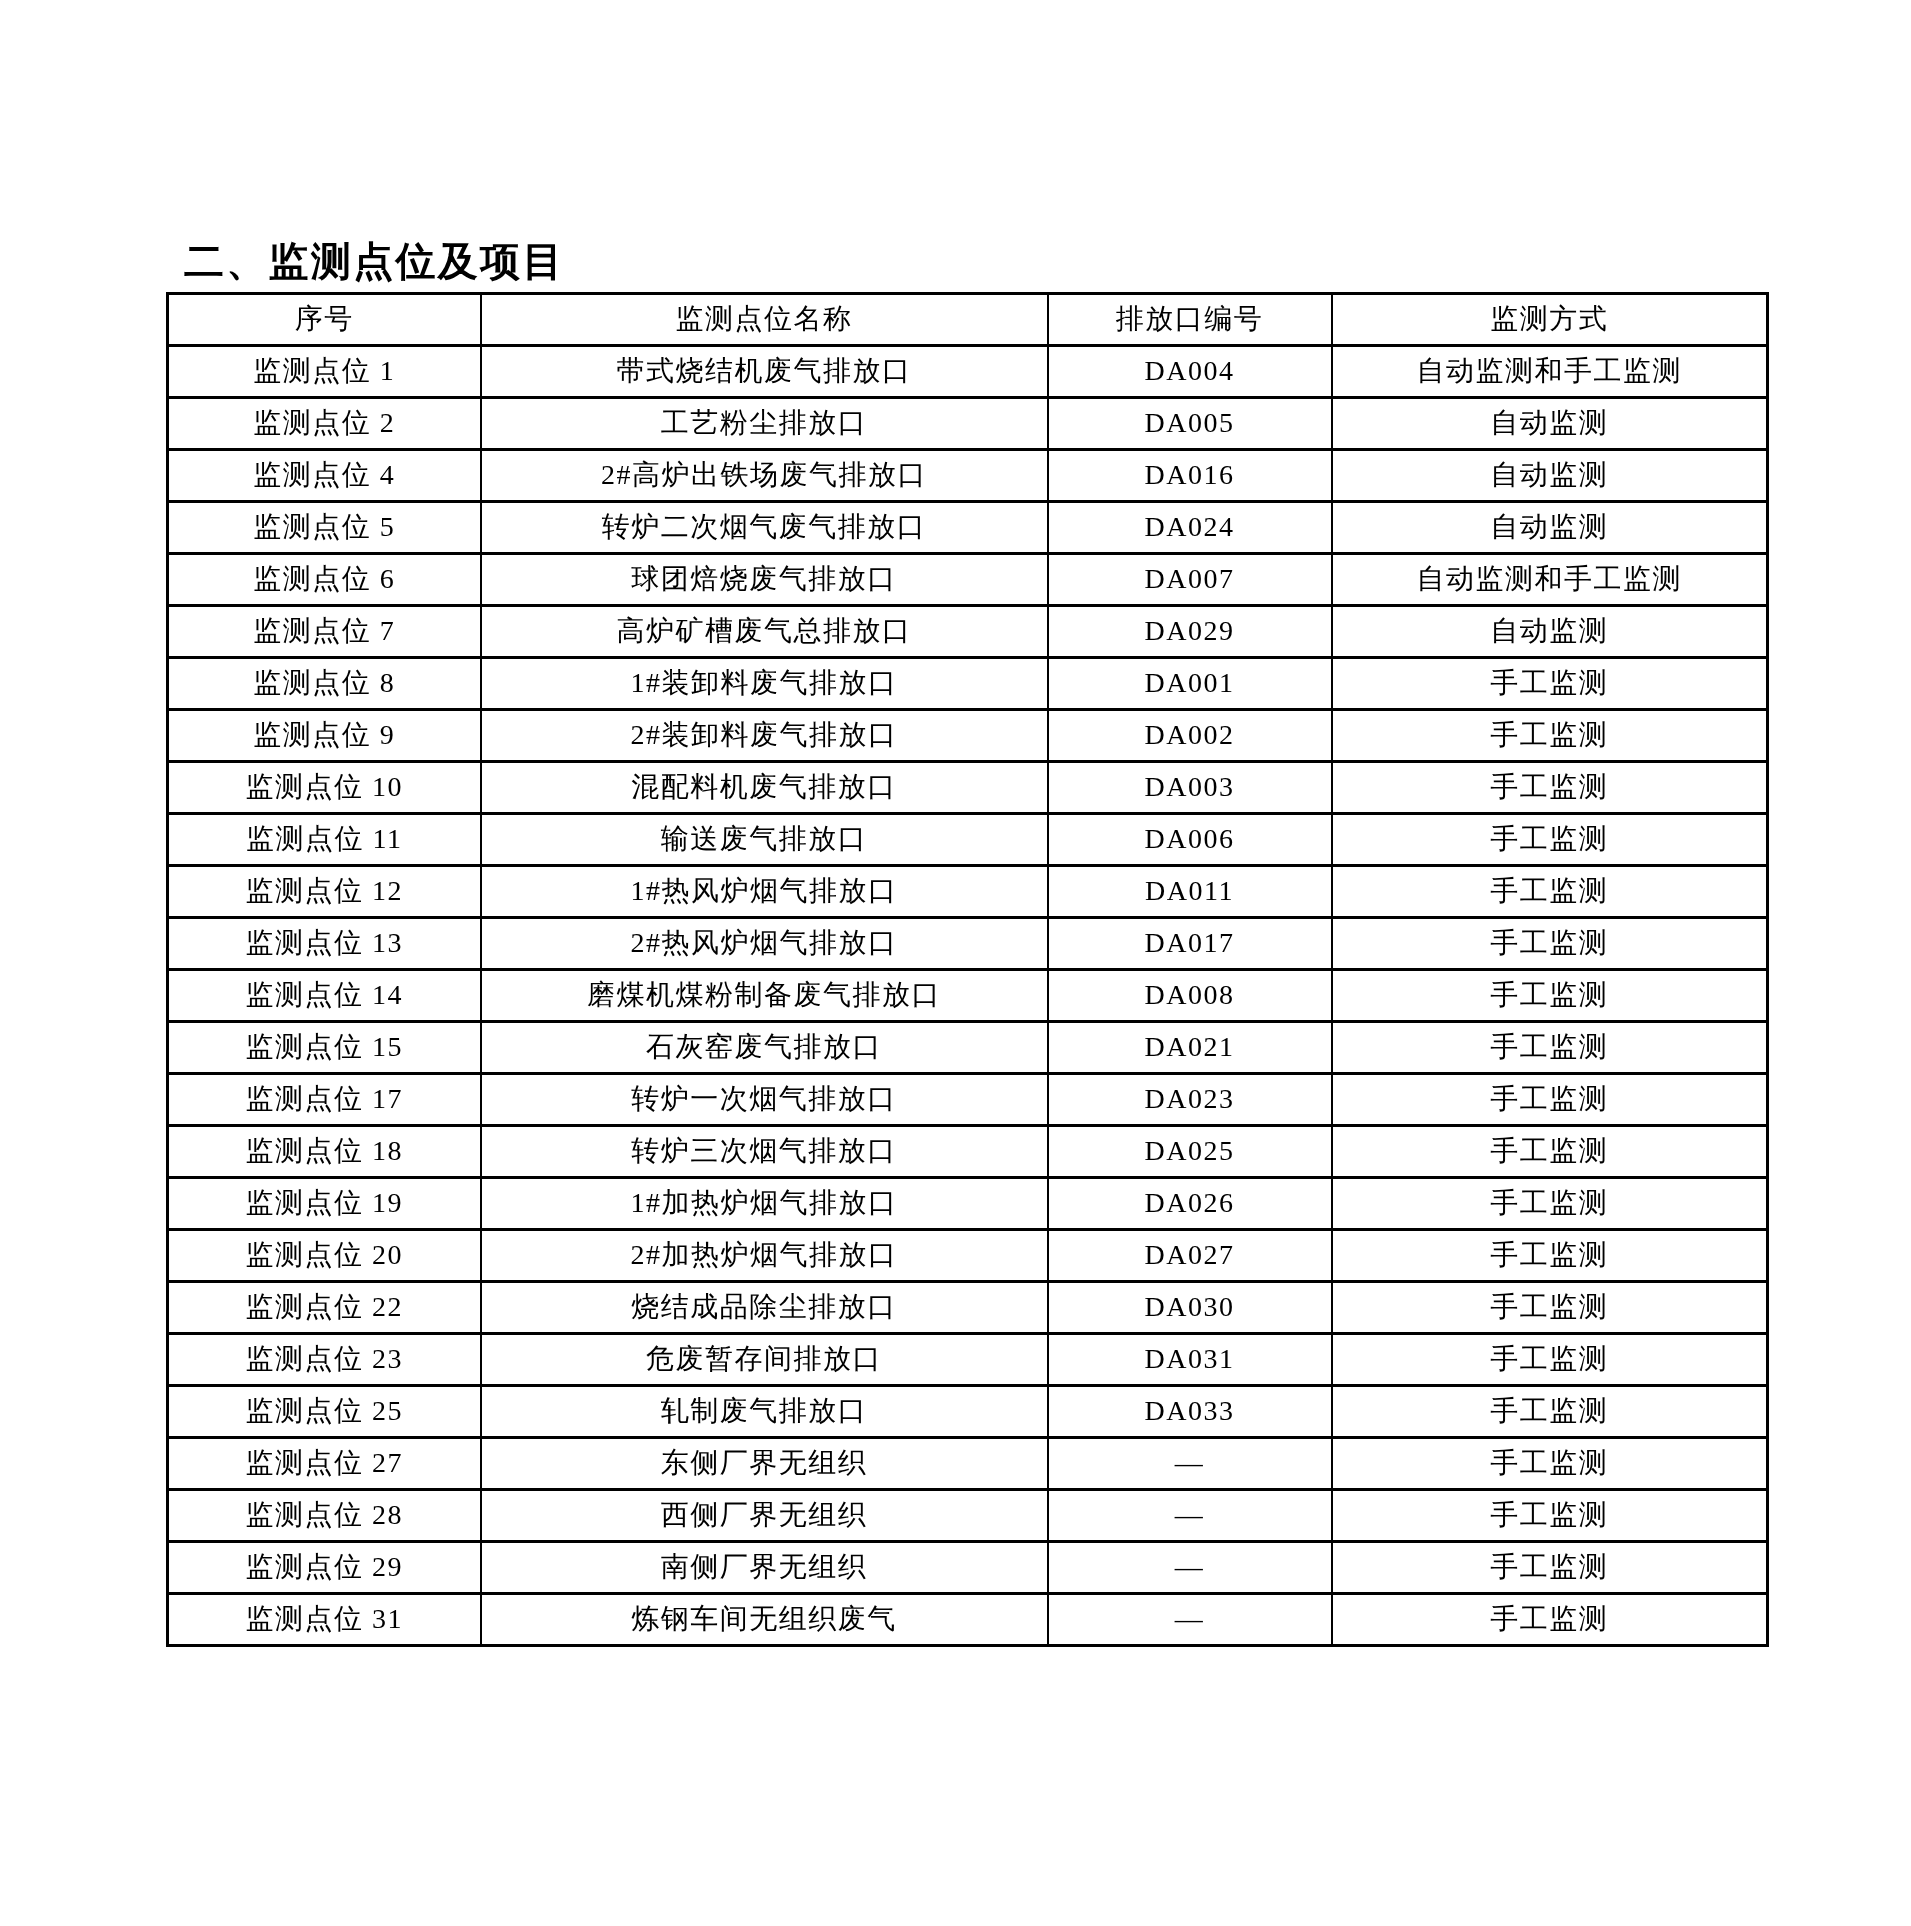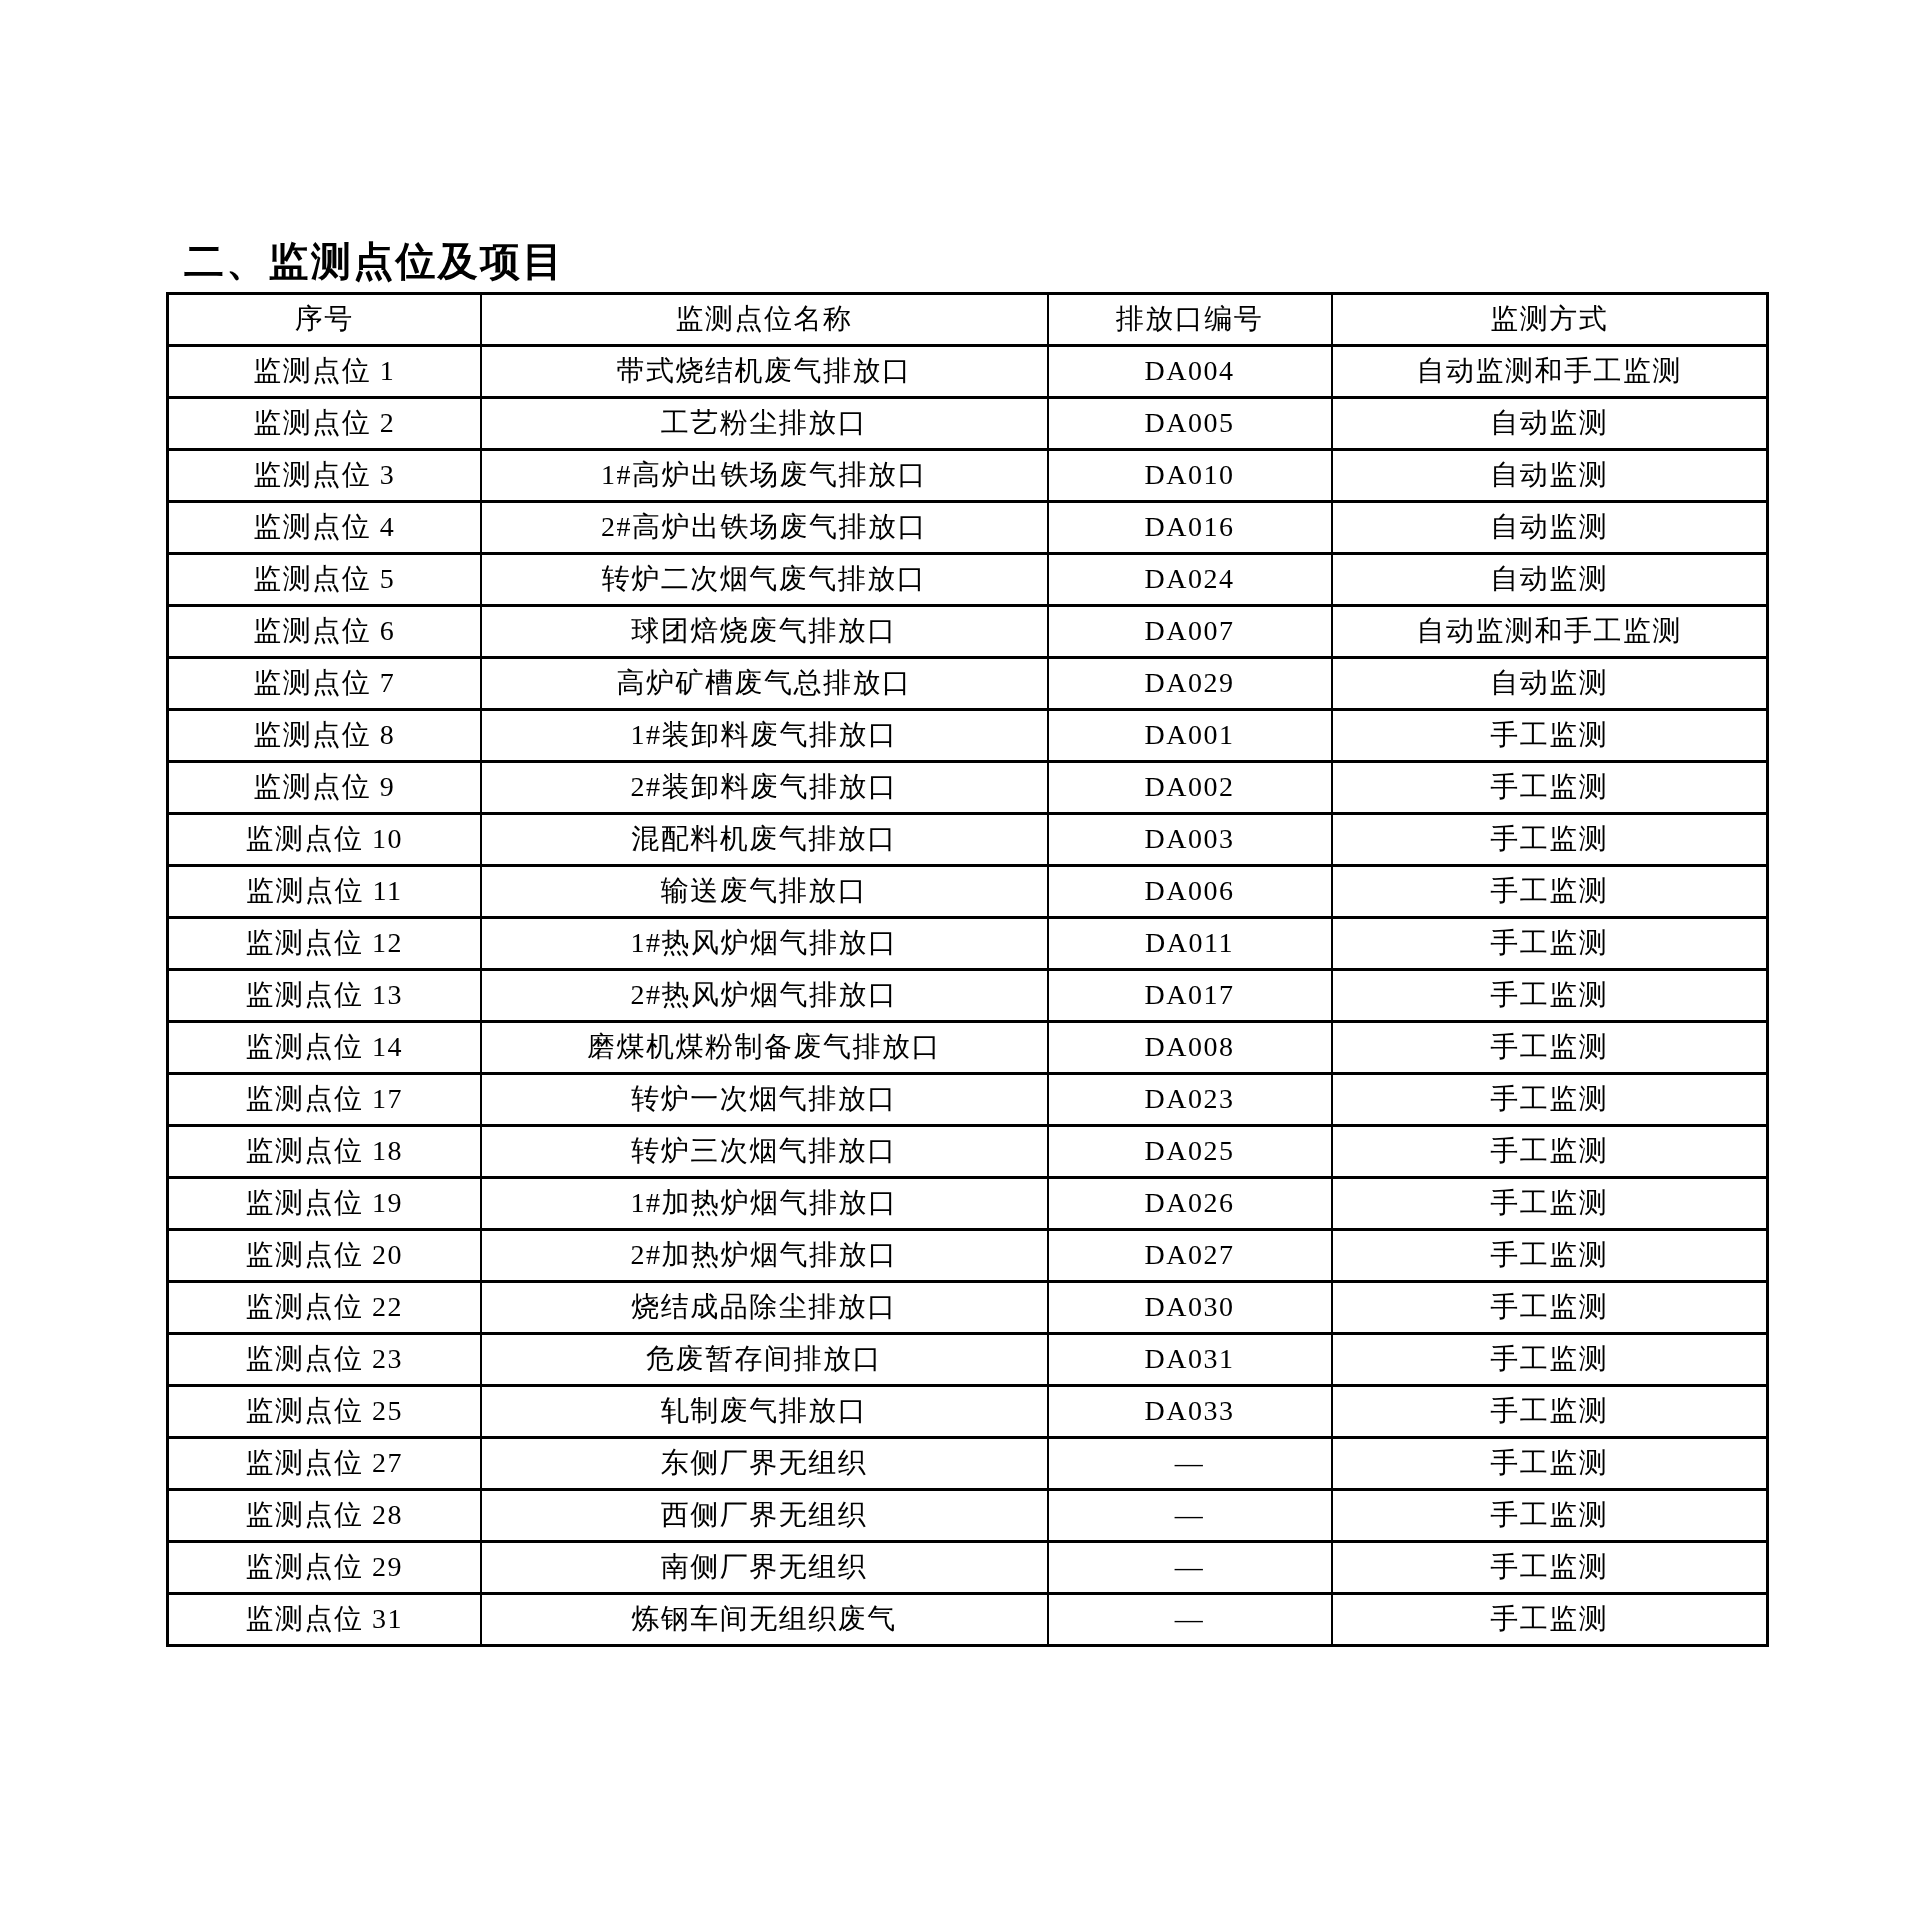--- a/index.html
+++ b/index.html
@@ -93,26 +93,20 @@
           <td>自动监测和手工监测</td>
         </tr>
 
         <tr>
           <td>监测点位 2</td>
           <td>工艺粉尘排放口</td>
           <td>DA005</td>
           <td>自动监测</td>
         </tr>
 
-        <tr>
-          <td>监测点位 3</td>
-          <td>1#高炉出铁场废气排放口</td>
-          <td>DA010</td>
-          <td>自动监测</td>
-        </tr>
 
         <tr>
           <td>监测点位 4</td>
           <td>2#高炉出铁场废气排放口</td>
           <td>DA016</td>
           <td>自动监测</td>
         </tr>
 
         <tr>
           <td>监测点位 5</td>
@@ -177,20 +171,26 @@
           <td>手工监测</td>
         </tr>
 
         <tr>
           <td>监测点位 14</td>
           <td>磨煤机煤粉制备废气排放口</td>
           <td>DA008</td>
           <td>手工监测</td>
         </tr>
 
+        <tr>
+          <td>监测点位 15</td>
+          <td>石灰窑废气排放口</td>
+          <td>DA021</td>
+          <td>手工监测</td>
+        </tr>
 
 
         <tr>
           <td>监测点位 17</td>
           <td>转炉一次烟气排放口</td>
           <td>DA023</td>
           <td>手工监测</td>
         </tr>
 
         <tr>

